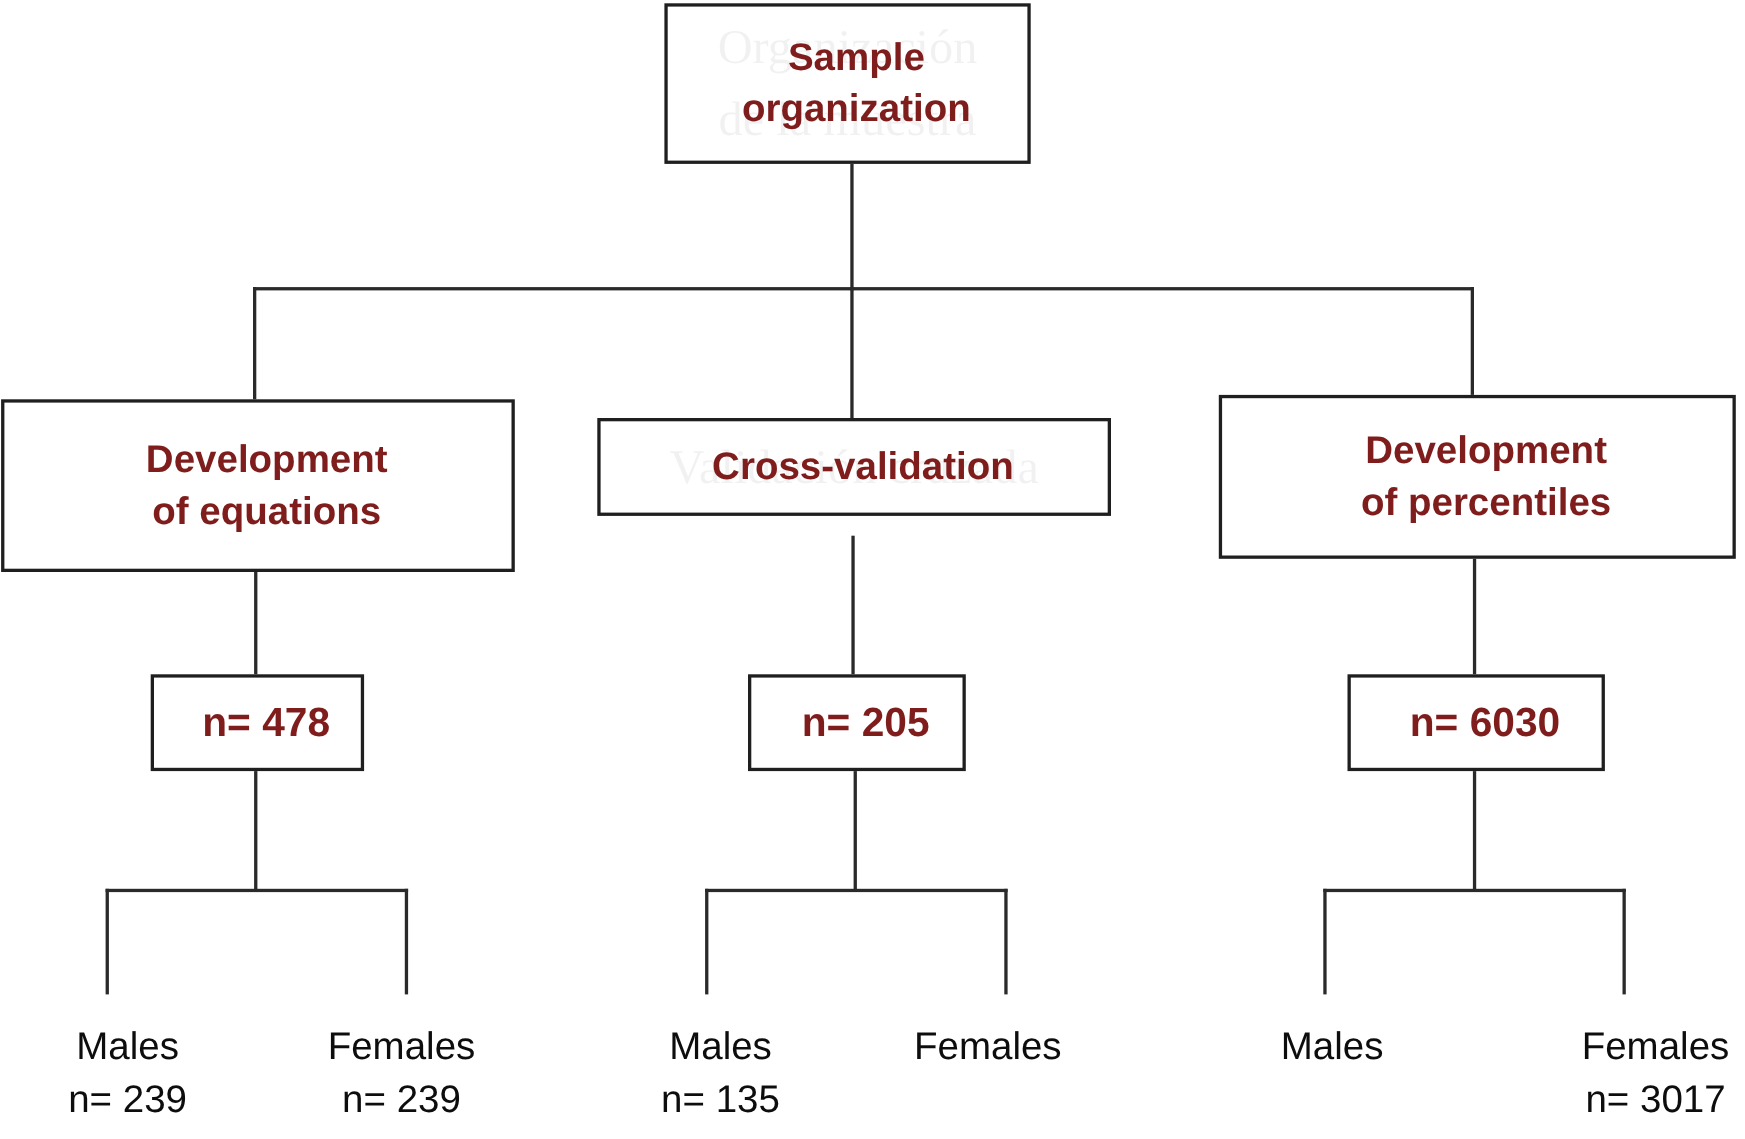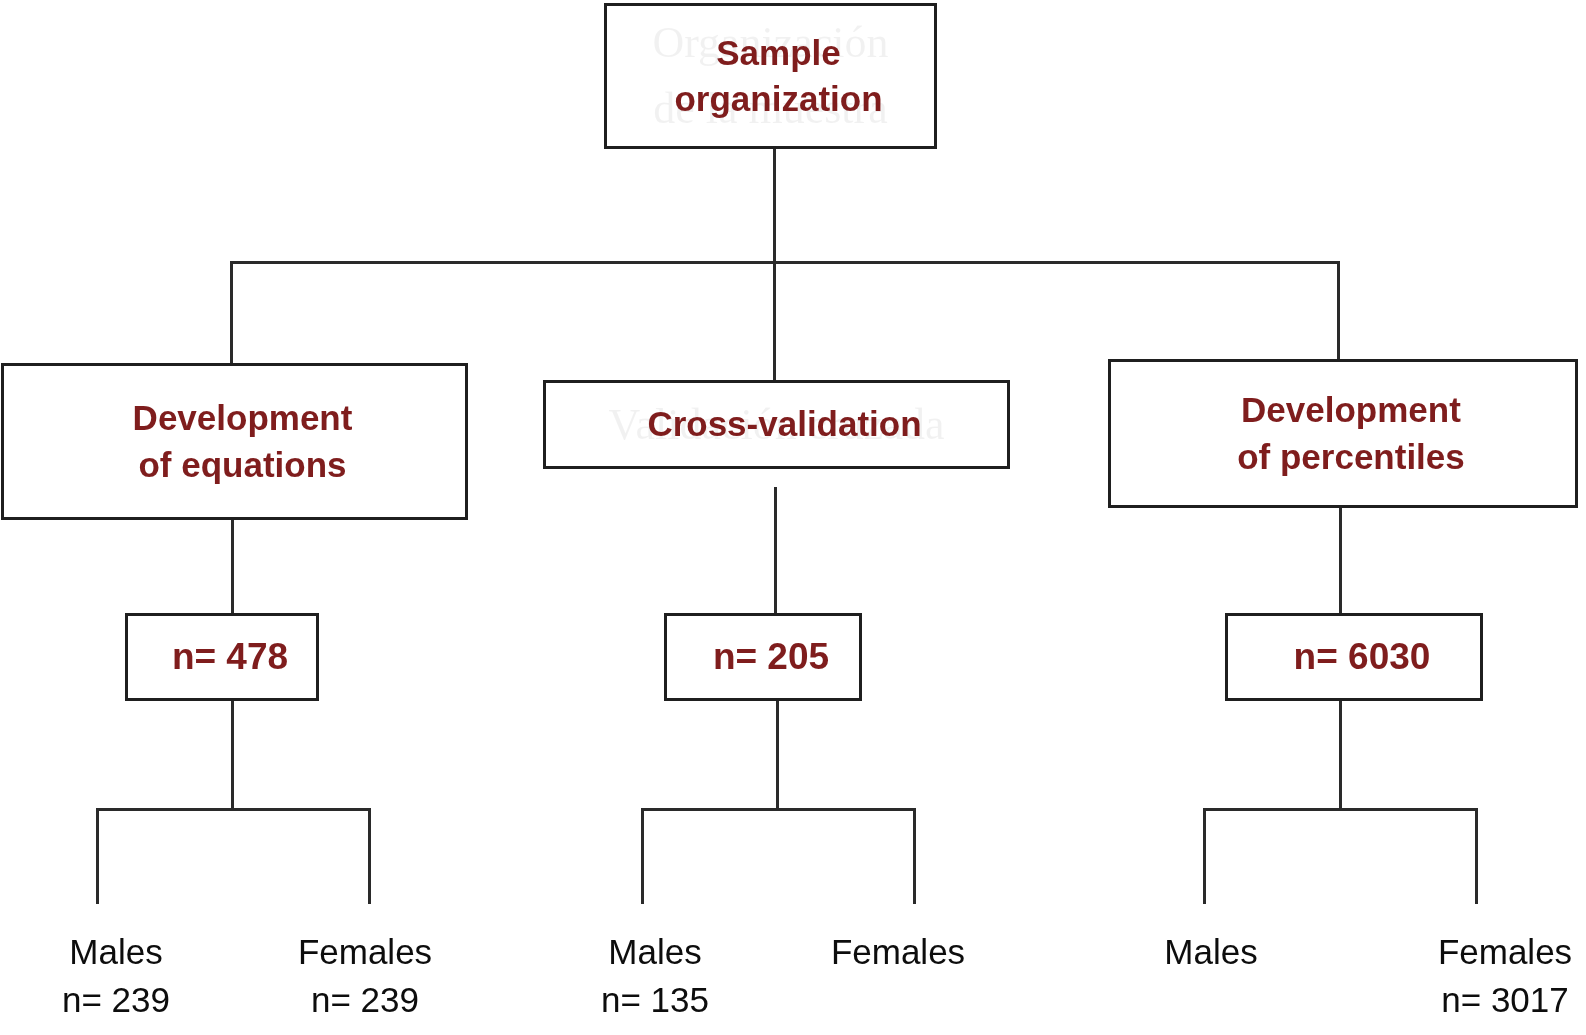--- a/index.html
+++ b/index.html
@@ -58,23 +58,23 @@
     font-size: 35px;
     line-height: 48px;
   }
   .leaf div { white-space: pre; }
 
   
   #root-box { left: 604px; top: 3px;   width: 333px; height: 146px; }
   #eq-box   { left: 1px;   top: 363px; width: 467px; height: 157px; }
   #cv-box   { left: 543px; top: 380px; width: 467px; height: 89px;  }
   #pct-box  { left: 1108px;top: 359px; width: 470px; height: 149px; }
-  #n1-box   { left: 125px; top: 613px; width: 194px; height: 88px;  }
-  #n2-box   { left: 664px; top: 613px; width: 198px; height: 88px;  }
-  #n3-box   { left: 1225px;top: 613px; width: 258px; height: 88px;  }
+  #n1-box   { left: 137px; top: 613px; width: 194px; height: 88px;  }
+  #n2-box   { left: 680px; top: 613px; width: 198px; height: 88px;  }
+  #n3-box   { left: 1225px;top: 613px; width: 234px; height: 88px;  }
 
   #v-root        { left: 773px;  top: 147px; height: 117px; }
   #h-branch      { left: 230px;  top: 261px; width: 1110px; }
   #v-drop-left   { left: 230px;  top: 261px; height: 104px; }
   #v-drop-center { left: 773px;  top: 261px; height: 141px; }
   #v-drop-right  { left: 1337px; top: 261px; height: 100px; }
   #v-eq-n        { left: 231px;  top: 518px; height: 97px;  }
   #v-cv-n        { left: 774px;  top: 487px; height: 128px; }
   #v-pct-n       { left: 1339px; top: 506px; height: 109px; }
   #v-n1-br       { left: 231px;  top: 699px; height: 111px; }

